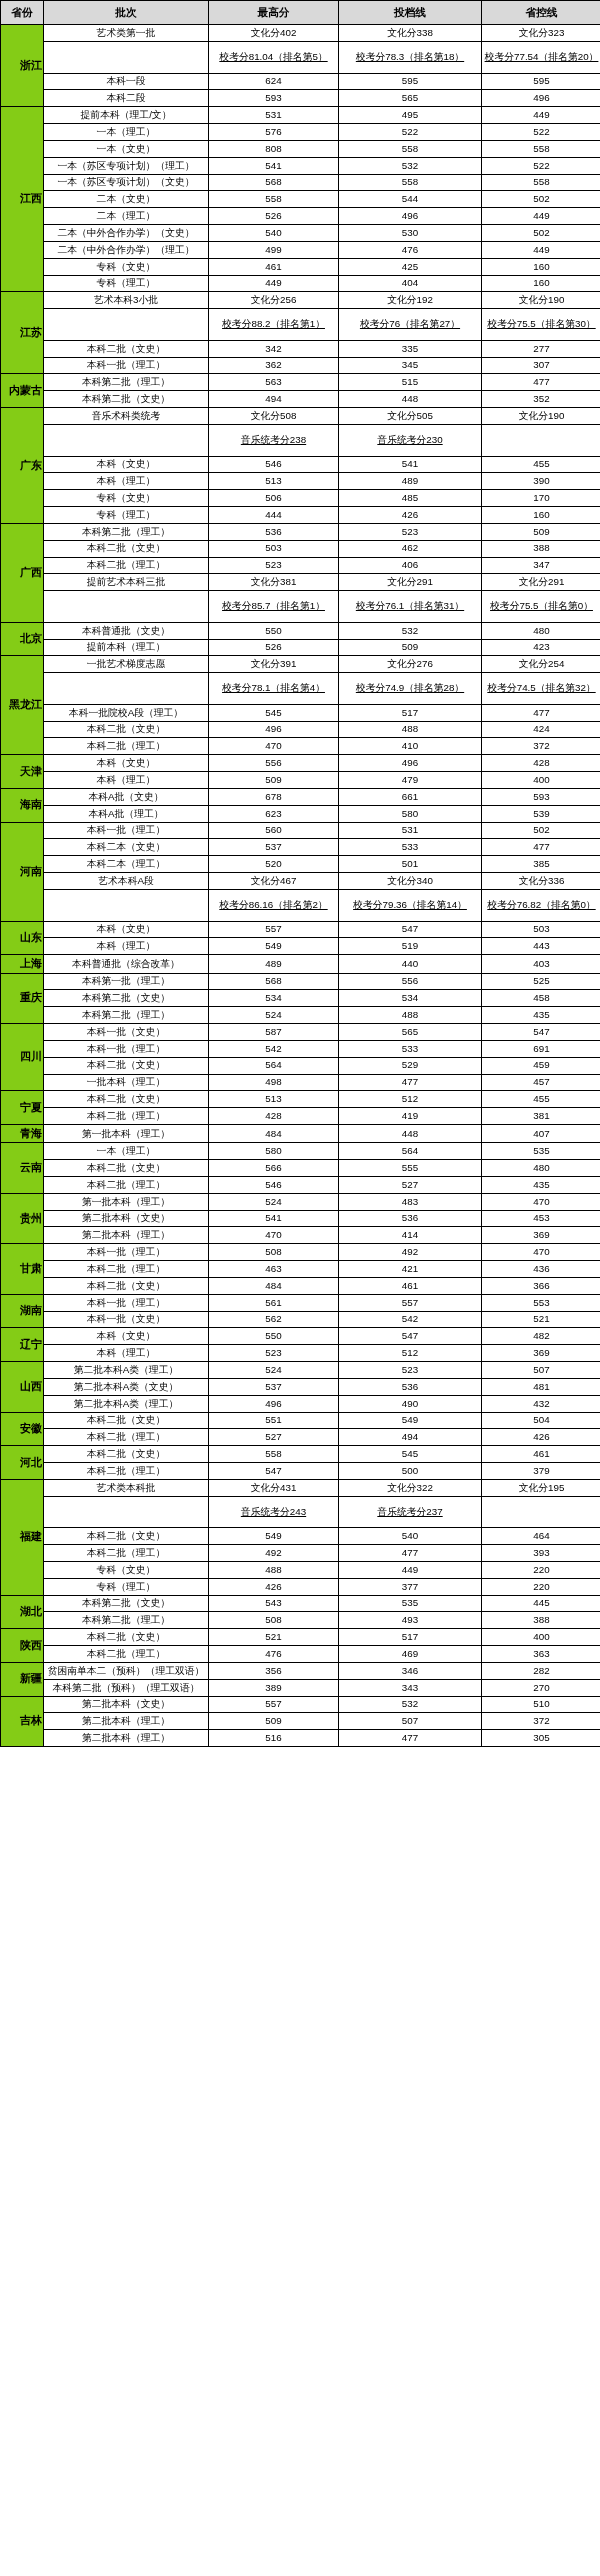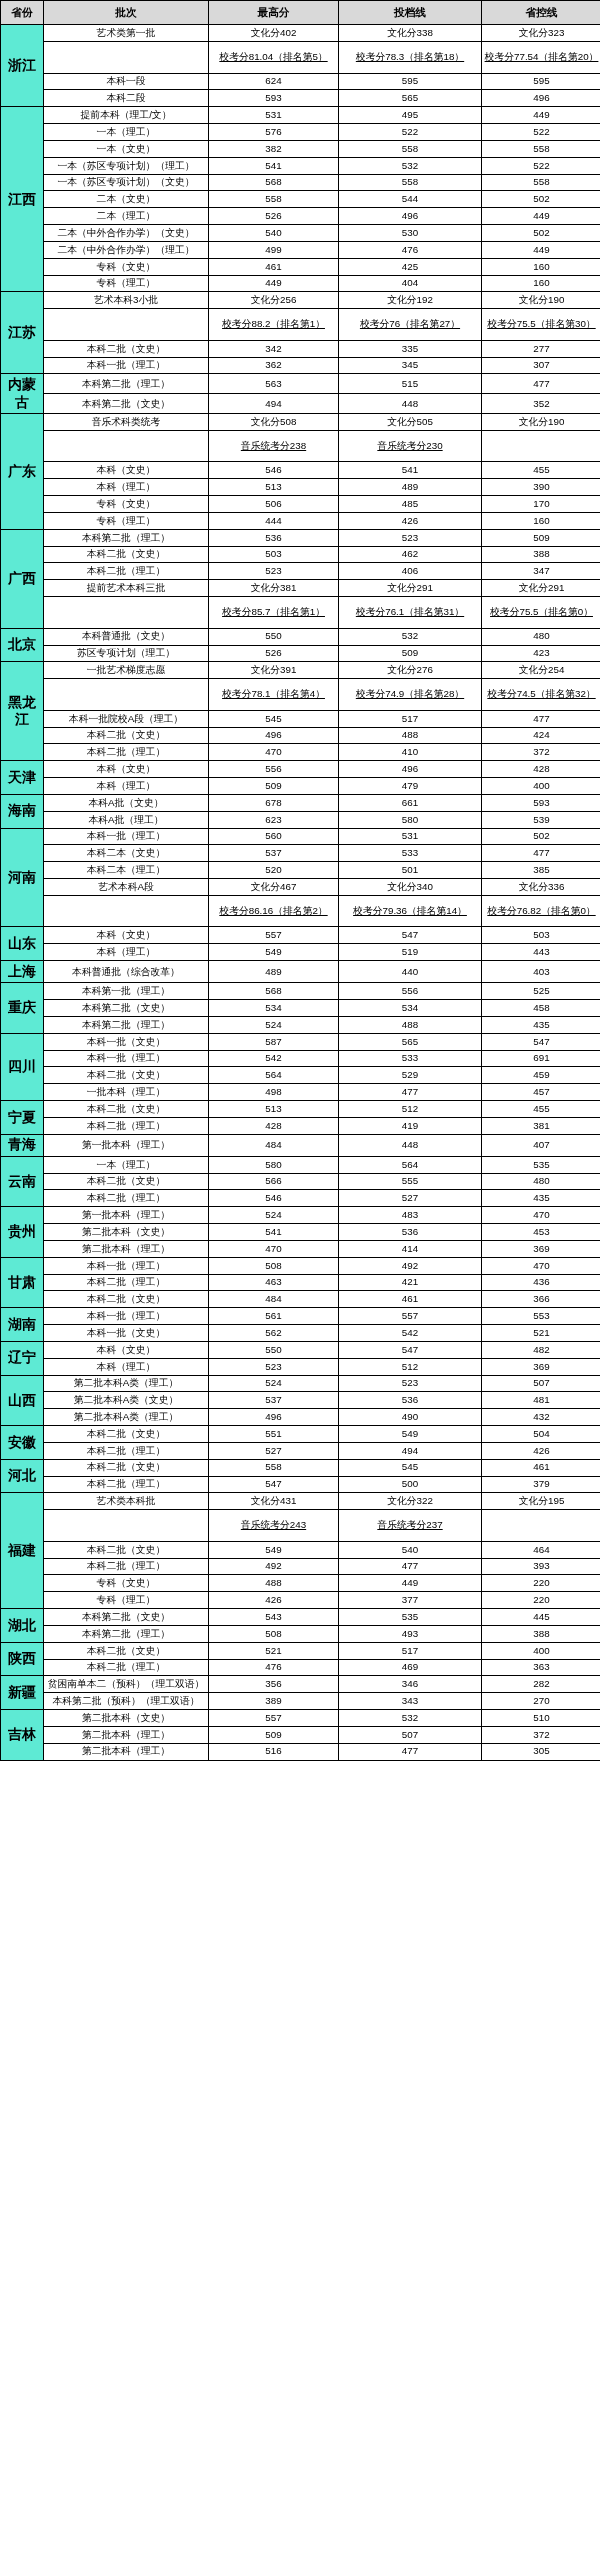--- a/index.html
+++ b/index.html
@@ -6,21 +6,21 @@
   body{font-family:"Liberation Sans","DejaVu Sans",sans-serif;}
   #sheet{width:506px;}
   table{border-collapse:collapse;width:601px;table-layout:fixed;}
   col.c0{width:43px;}
   col.c1{width:165px;}
   col.c2{width:130px;}
   col.c3{width:143px;}
   col.c4{width:120px;}
   th,td{border:0.9px solid #000;font-size:9.8px;text-align:center;vertical-align:middle;padding:1.8px 0.9px;line-height:1.25;color:#000;}
   thead th{background:#d9d9d9;font-weight:bold;font-size:10.7px;height:19.6px;}
-  td.prov{background:#5eead4;font-weight:bold;font-size:14px;}
+  td.prov{background:#84cc16;font-weight:bold;font-size:11px;text-align:right;}
   td.batch{text-align:center;}
   td.tall{height:27px;text-decoration:underline;}
 </style>
 </head>
 <body>
 
 <div id="sheet">
   <table>
     <colgroup>
         <col class="c0">
@@ -72,21 +72,21 @@
           <td>449</td>
         </tr>
         <tr>
           <td class="batch">一本（理工）</td>
           <td>576</td>
           <td>522</td>
           <td>522</td>
         </tr>
         <tr>
           <td class="batch">一本（文史）</td>
-          <td>382</td>
+          <td>808</td>
           <td>558</td>
           <td>558</td>
         </tr>
         <tr>
           <td class="batch">一本（苏区专项计划）（理工）</td>
           <td>541</td>
           <td>532</td>
           <td>522</td>
         </tr>
         <tr>
@@ -238,21 +238,21 @@
           <td class="tall">校考分75.5（排名第0）</td>
         </tr>
         <tr>
           <td class="prov" rowspan="2">北京</td>
           <td class="batch">本科普通批（文史）</td>
           <td>550</td>
           <td>532</td>
           <td>480</td>
         </tr>
         <tr>
-          <td class="batch">苏区专项计划（理工）</td>
+          <td class="batch">提前本科（理工）</td>
           <td>526</td>
           <td>509</td>
           <td>423</td>
         </tr>
         <tr>
           <td class="prov" rowspan="5">黑龙江</td>
           <td class="batch">一批艺术梯度志愿</td>
           <td>文化分391</td>
           <td>文化分276</td>
           <td>文化分254</td>

